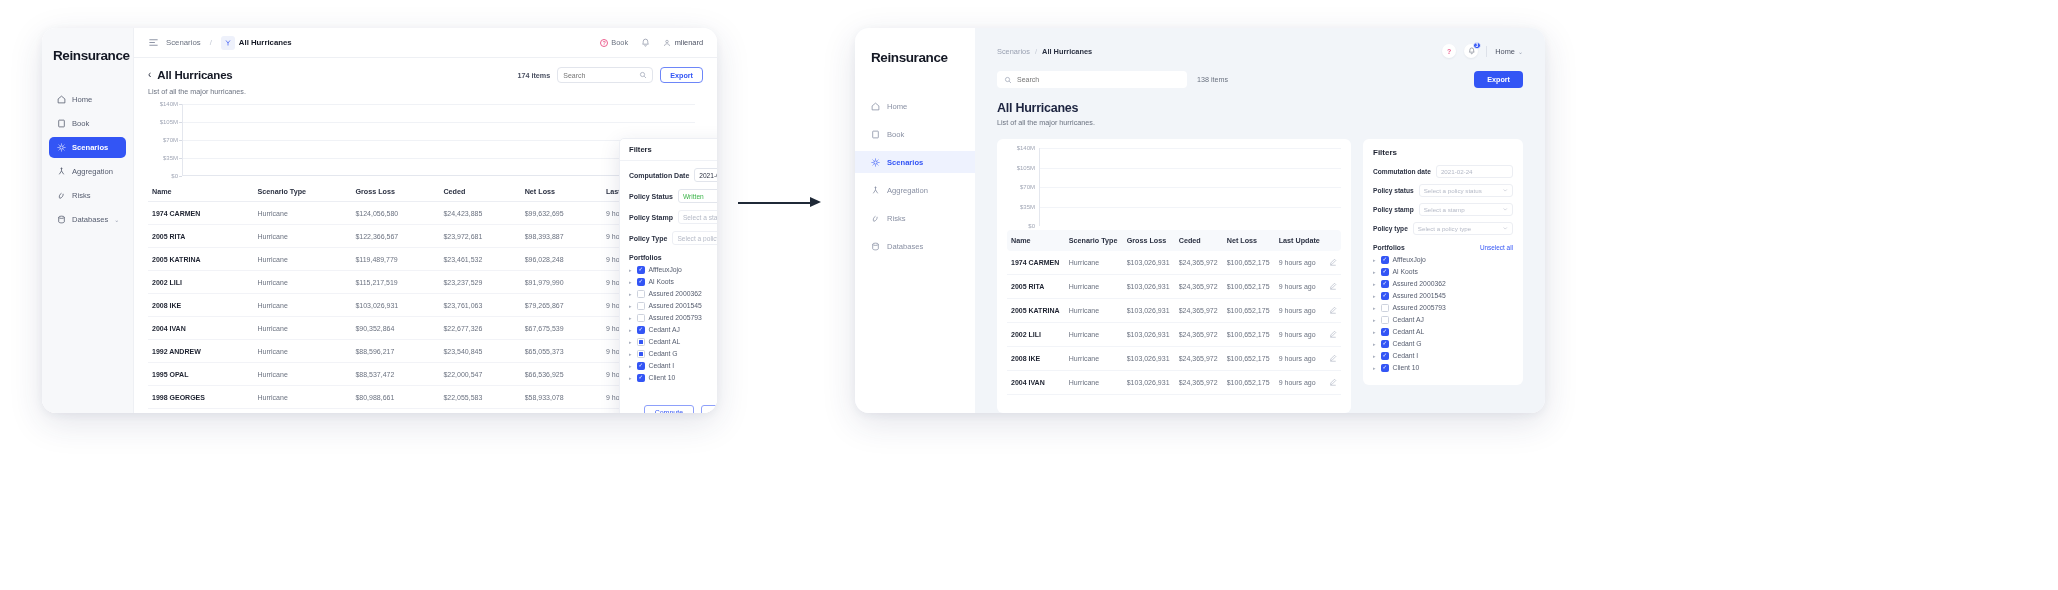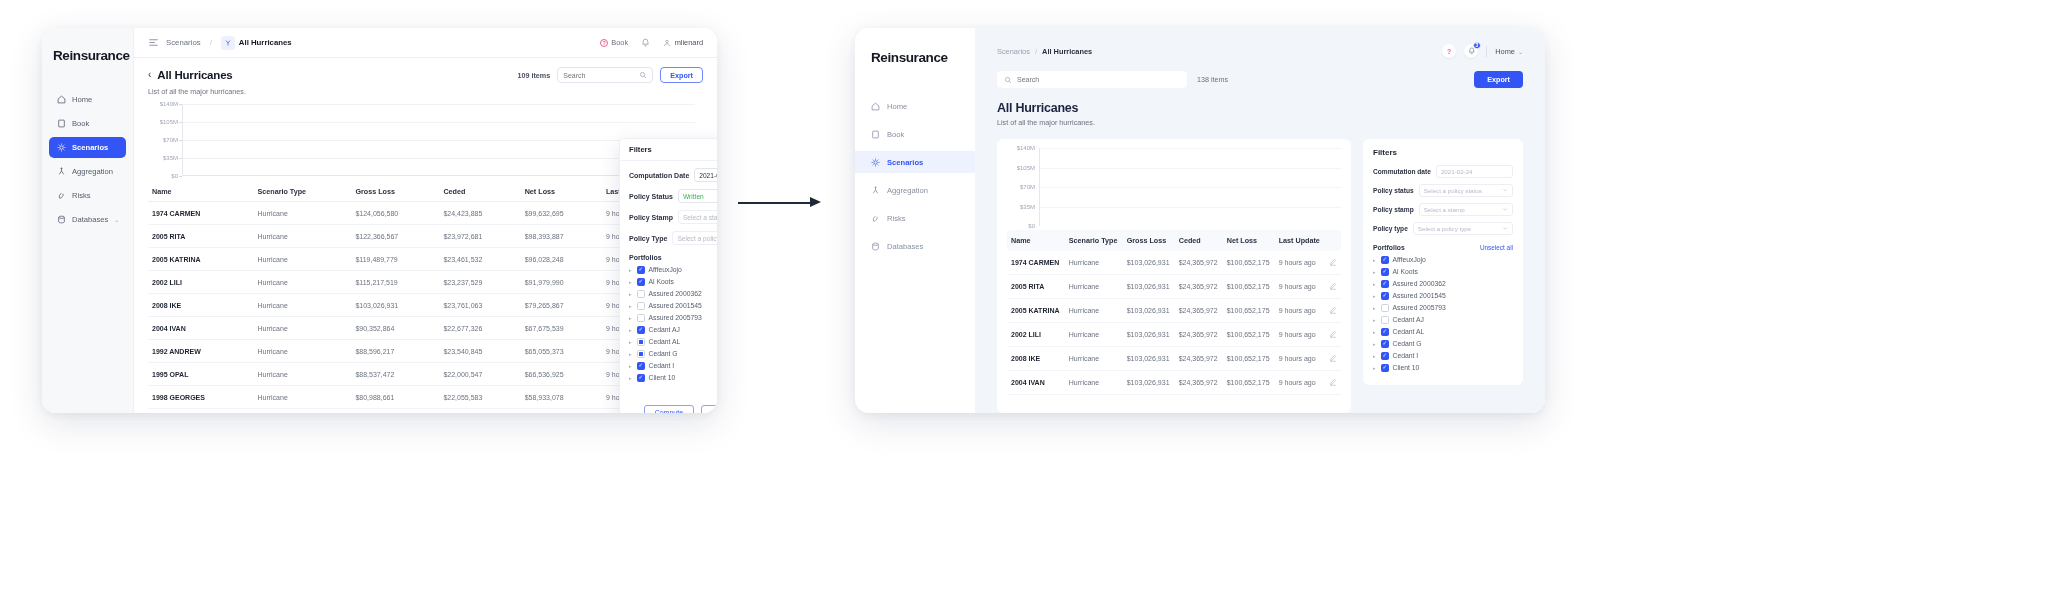--- a/index.html
+++ b/index.html
@@ -379,21 +379,21 @@
                   <path d="M3 14c0-3 2.5-4.5 5-4.5s5 1.5 5 4.5"></path>
                 </svg>
               <span>mlienard</span>
             </span>
           </div>
         </div>
 
         <div class="old-body">
 
           <div class="old-toolbar">
-            <span class="old-items">109 items</span>
+            <span class="old-items">174 items</span>
             <div class="old-search">
               <input placeholder="Search" style="">
               <svg viewBox="0 0 16 16" fill="none" stroke="currentColor" stroke-width="1.4">
                   <circle cx="7" cy="7" r="4.2"></circle>
                   <path d="M10.2 10.2L14 14"></path>
                 </svg>
             </div>
             <button class="old-export">Export</button>
           </div>
 

